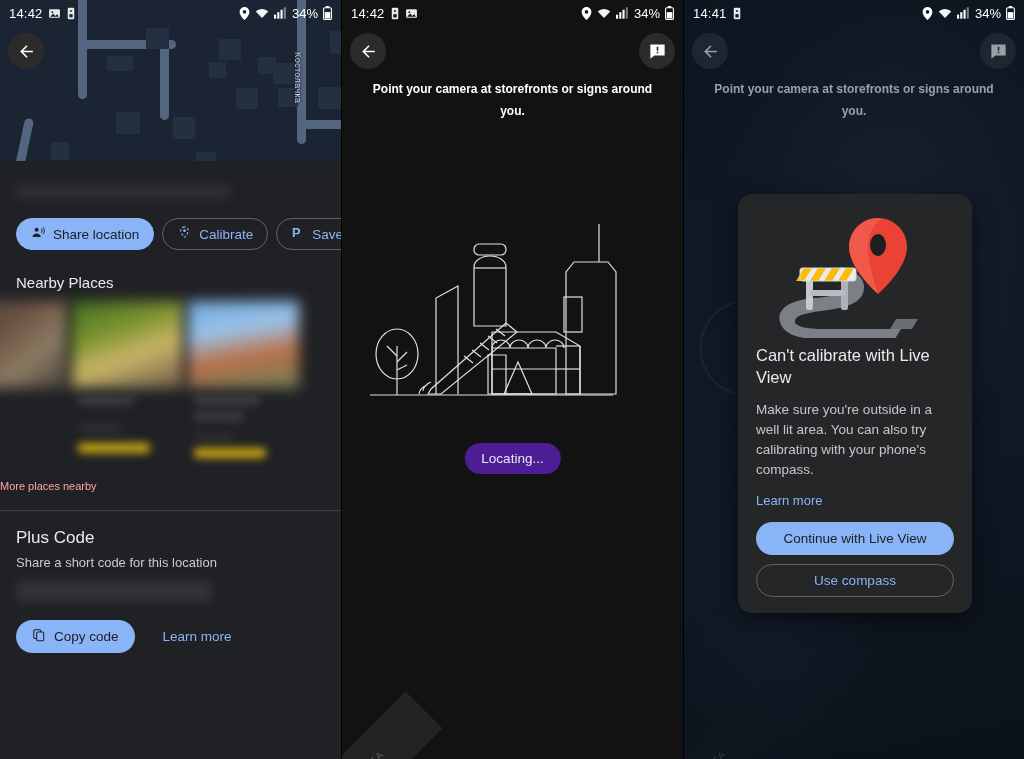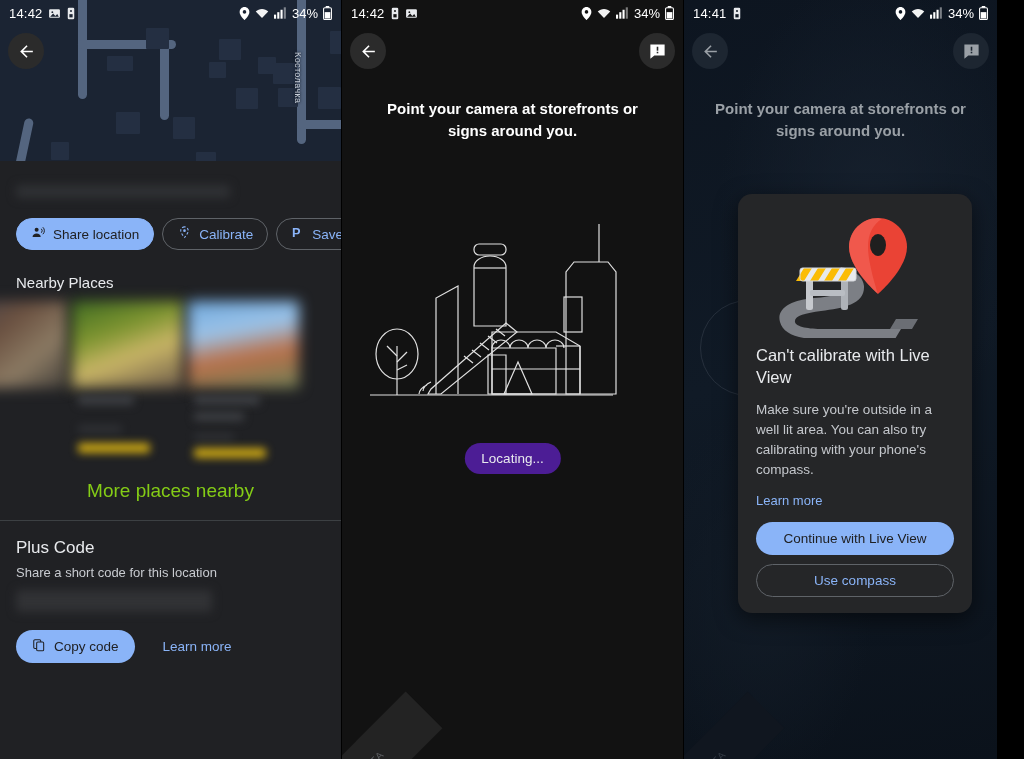--- a/index.html
+++ b/index.html
@@ -6,21 +6,21 @@
   html,body {
     width:1024px; height:759px;
     background:#000;
     font-family:"Liberation Sans", sans-serif;
     overflow:hidden;
   }
   .screens { display:flex; width:1024px; height:759px; }
   .panel { position:relative; overflow:hidden; height:759px; }
   .p1 { width:341px; background:#1f1f1f; }
   .p2 { width:342px; background:#121212; border-left:1px solid #000; }
-  .p3 { width:314px; background:#0e1722; border-left:1px solid #000; }
+  .p3 { width:341px; background:#0e1722; border-left:1px solid #000; }
 
   
   .statusbar {
     position:absolute; top:0; left:0; right:0; height:26px;
     display:flex; align-items:center; justify-content:space-between;
     padding:0 9px; font-size:12.5px; color:#fff; z-index:40;
   }
   .sb-left, .sb-right { display:flex; align-items:center; gap:5px; }
   .sb-time { font-size:13px; letter-spacing:.2px; }
   .ic { display:inline-block; line-height:0; }
@@ -66,42 +66,42 @@
   .card { width:calc(33.4% - 3px); flex:0 0 auto; }
   .card.first { margin-left:-58px; width:125px; }
   .thumb { height:87px; border-radius:2px; filter:blur(7px); }
   .t1 { background:linear-gradient(140deg,#3a3f4d 0%,#6a5040 40%,#8b7a63 70%,#44403a 100%); }
   .t2 { background:linear-gradient(160deg,#3f6b22 0%,#7d9430 35%,#c9b566 60%,#6c5a4a 100%); }
   .t3 { background:linear-gradient(170deg,#6fa8dc 0%,#9cc3e8 35%,#b9704a 62%,#6f7f55 100%); }
   .card-lines { padding-top:7px; }
   .cl { background:#3c3e42; border-radius:3px; filter:blur(4px); margin-bottom:7px; }
   .cl-y { background:#c8a415; border-radius:3px; filter:blur(4px); }
   .more {
-    text-align:center; color:#84cc16; font-size:19px;
+    text-align:left; color:#fca5a5; font-size:11px;
     margin-top:22px; padding-bottom:18px;
   }
   .divider { height:1px; background:#3c4043; margin:0 0 0 0; }
 
   
   .pc-pad { padding:17px 16px 0 16px; }
   .pc-title { color:#e8eaed; font-size:17px; }
   .pc-sub { color:#c8cbd0; font-size:13px; margin-top:7px; }
   .pc-code { height:22px; width:196px; margin-top:10px;
              background:#313235; border-radius:3px; filter:blur(5px); }
   .pc-row { display:flex; align-items:center; gap:28px; margin-top:18px; }
   .btn-copy {
     height:33px; border-radius:18px; background:#8ab4f8; color:#202124;
     display:flex; align-items:center; gap:8px; padding:0 16px; font-size:13.5px;
   }
   .link { color:#8ab4f8; font-size:13.5px; }
 
   
   .lv-hint {
-    position:absolute; top:98px; left:0; right:0; text-align:center;
-    color:#fff; font-size:15px; font-weight:700; line-height:22px;
+    position:absolute; top:78px; left:0; right:0; text-align:center;
+    color:#fff; font-size:12px; font-weight:700; line-height:22px;
     padding:0 30px; z-index:20;
   }
   .lv-hint.dim { color:#9aa0a6; font-weight:700; }
   .fbfab {
     position:absolute; top:33px; right:8px; width:36px; height:36px;
     border-radius:50%; background:#2b2b2b;
     display:flex; align-items:center; justify-content:center; z-index:30;
   }
   .fbfab.ghost { background:#1d2631; }
   .illus { position:absolute; top:222px; left:0; right:0;

